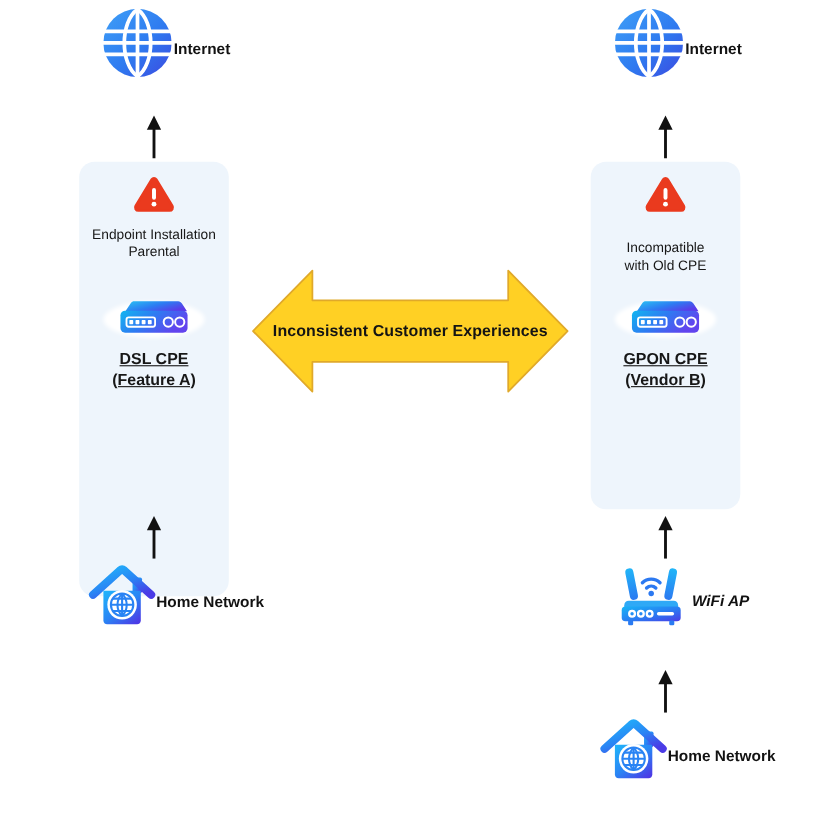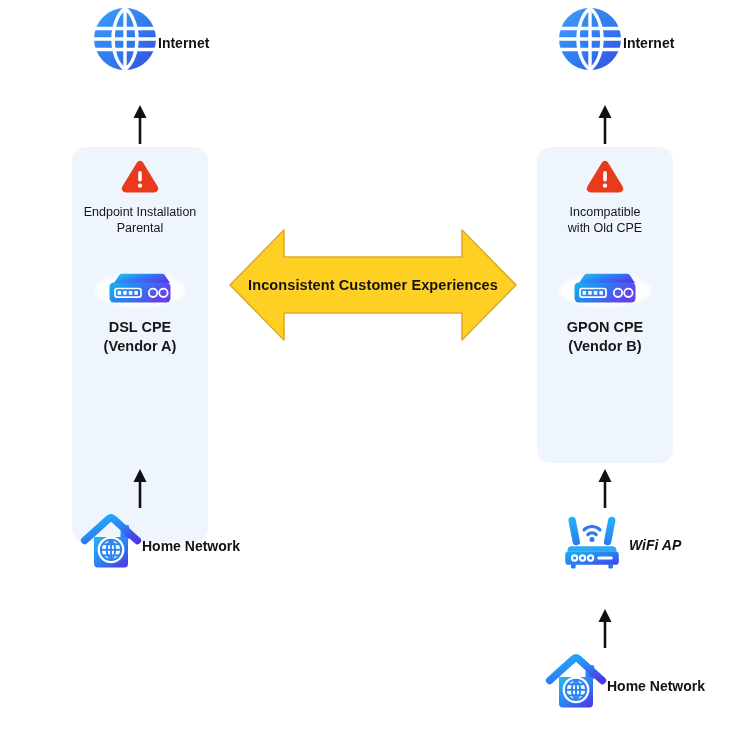--- a/index.html
+++ b/index.html
@@ -52,20 +52,21 @@
     line-height: 1.25;
     text-align: center;
     color: #171717;
     margin-top: 7px;
   }
   .item-text.strong {
     font-size: 14.5px;
     font-weight: bold;
     line-height: 1.3;
     margin-top: 5px;
+    text-decoration: underline;
   }
   
   .conn {
     position: absolute;
   }
   
   .double-arrow {
     position: absolute;
   }
   .double-arrow .banner-text {
@@ -173,21 +174,21 @@
             <rect x="18.2" y="21.9" width="3.5" height="3.9" rx="0.6"></rect>
             <rect x="23.8" y="21.9" width="3.5" height="3.9" rx="0.6"></rect>
             <rect x="29.4" y="21.9" width="3.5" height="3.9" rx="0.6"></rect>
           </g>
           <circle cx="48" cy="23.8" r="4.2" fill="none" stroke="#ffffff" stroke-width="1.8"></circle>
           <circle cx="58.4" cy="23.8" r="4.2" fill="none" stroke="#ffffff" stroke-width="1.8"></circle>
         </svg>
       </span>
       <div class="item-text strong">
         <div>DSL CPE</div>
-        <div>(Vendor A)</div>
+        <div>(Feature A)</div>
       </div>
     </div>
 
   </div>
 
   <div class="conn" style="left:126px; top:468px;">
     <svg width="28" height="40" viewBox="0 0 28 40">
       <line x1="14" y1="40" x2="14" y2="12" stroke="#111111" stroke-width="2.6"></line>
       <polygon points="14,1 7.5,14 20.5,14" fill="#111111"></polygon>
     </svg>
@@ -214,21 +215,21 @@
           <line x1="22.6" y1="43.4" x2="39.4" y2="43.4"></line>
           <line x1="31" y1="27.6" x2="31" y2="48"></line>
           <path d="M31 27.7 C25.4 33, 25.4 42.6, 31 47.9"></path>
           <path d="M31 27.7 C36.6 33, 36.6 42.6, 31 47.9"></path>
         </g>
       </svg>
     </span>
     <div class="node-label">Home Network</div>
   </div>
 
-  <div class="double-arrow" style="left:228px; top:224px; width:290px; height:122px;text-decoration:underline;">
+  <div class="double-arrow" style="left:228px; top:240px; width:290px; height:122px;text-decoration:underline;">
     <svg width="290" height="122" viewBox="0 0 290 122" style="display:block;">
       <polygon points="2,61 56,6 56,33 234,33 234,6 288,61 234,116 234,89 56,89 56,116" fill="#FFD024" stroke="#E0A92A" stroke-width="1.6" stroke-linejoin="round"></polygon>
     </svg>
     <div class="banner-text">Inconsistent Customer Experiences</div>
   </div>
 
   <div class="node" style="left:557px; top:6px; width:96px;">
     <span>
       <svg width="66" height="66" viewBox="0 0 66 66">
         <defs>
@@ -254,21 +255,21 @@
 
   <div class="conn" style="left:591px; top:104px;">
     <svg width="28" height="40" viewBox="0 0 28 40">
       <line x1="14" y1="40" x2="14" y2="12" stroke="#111111" stroke-width="2.6"></line>
       <polygon points="14,1 7.5,14 20.5,14" fill="#111111"></polygon>
     </svg>
   </div>
 
   <div class="panel" style="left:537px; top:147px; width:136px; height:316px;">
 
-    <div class="panel-item" style="top:13px;">
+    <div class="panel-item" style="top:13px;gap:12px;">
       <span>
         <svg width="38" height="34" viewBox="0 0 38 34">
           <path d="M17.0 3.2 C18.0 1.6 20.0 1.6 21.0 3.2 L35.6 27.2 C36.7 29.1 35.4 31.4 33.2 31.4 L4.8 31.4 C2.6 31.4 1.3 29.1 2.4 27.2 Z" fill="#EA3A1E" stroke="#EA3A1E" stroke-width="2.4" stroke-linejoin="round"></path>
           <rect x="17.2" y="11" width="3.6" height="10.5" rx="1.8" fill="#ffffff"></rect>
           <circle cx="19" cy="25.6" r="2.2" fill="#ffffff"></circle>
         </svg>
       </span>
       <div class="item-text">
         <div>Incompatible</div>
         <div>with Old CPE</div>

